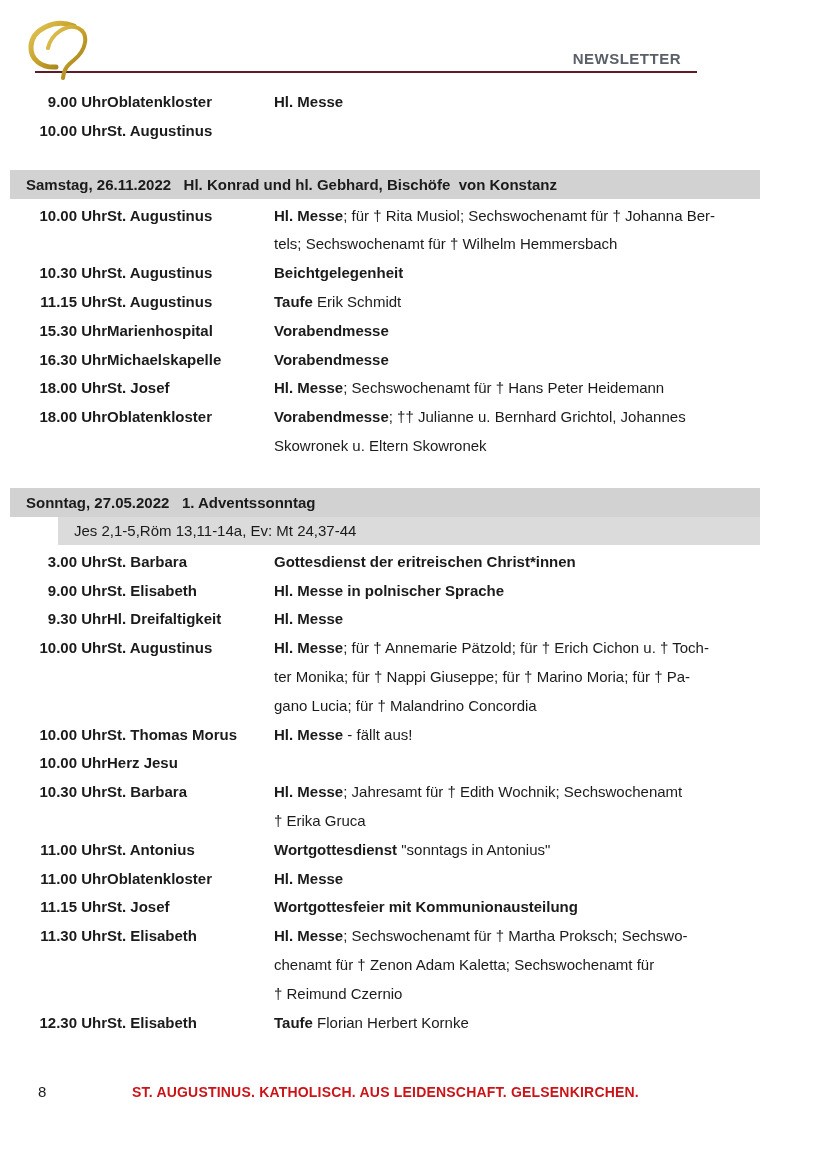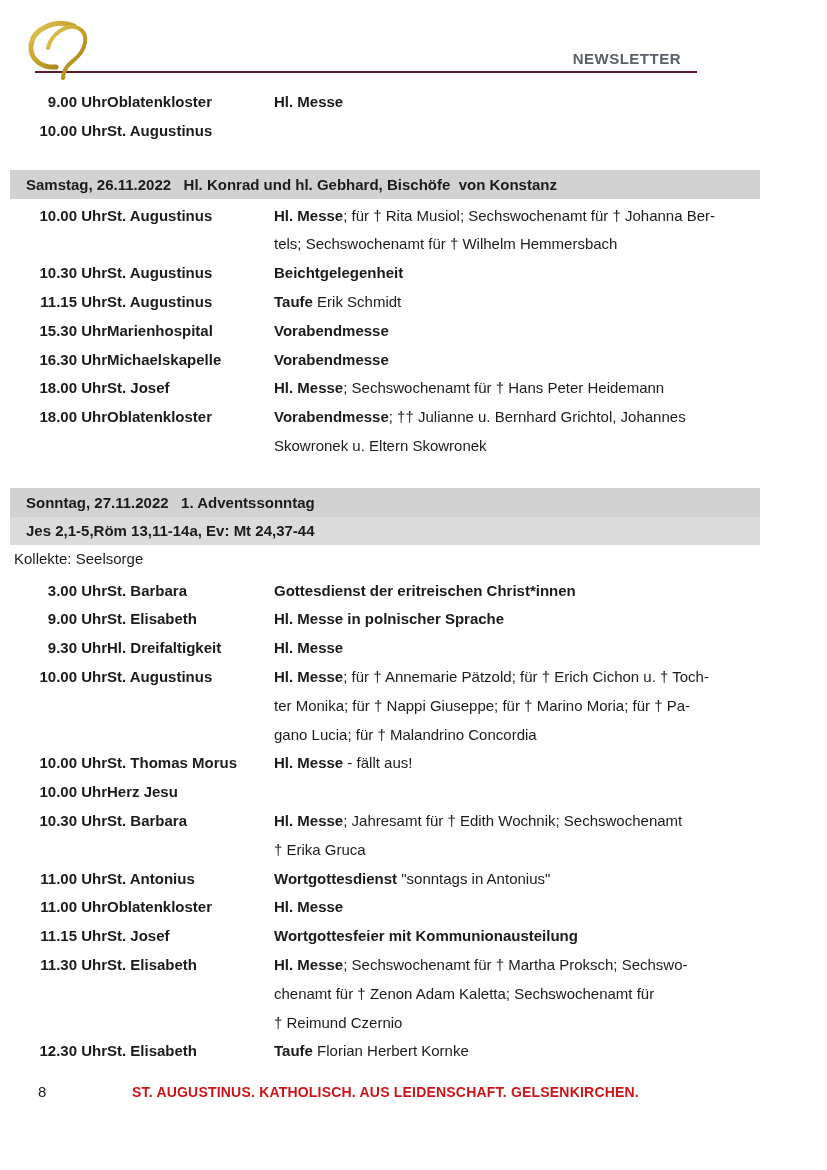--- a/index.html
+++ b/index.html
@@ -47,21 +47,22 @@
   .bar{
     background:var(--bar-gray);
     height:29px;line-height:29px;
     padding:0 16px;
     font-size:15px;font-weight:700;
     white-space:pre-wrap;
   }
   .bar.readings{
     background:var(--readings-gray);
     height:28px;line-height:28px;
-    font-weight:700;
+    font-weight:400;
+    margin-left:48px;
   }
   .note{
     font-size:15px;line-height:28.8px;
     padding-left:4px;font-weight:400;
   }
   
   .footer{position:absolute;left:10px;top:1083px;width:767px;height:24px;}
   .footer .num{position:absolute;left:28px;font-size:15px;}
   .footer .slogan{
     position:absolute;left:122px;top:1px;
@@ -149,23 +150,22 @@
   <div class="row">
     <span class="time">18.00 Uhr</span>
     <span class="loc">Oblatenkloster</span>
     <span class="desc"><b class="t">Vorabendmesse</b><span class="d">; †† Julianne u. Bernhard Grichtol, Johannes
 Skowronek u. Eltern Skowronek</span></span>
   </div>
 </div>
   </section>
 
   <section class="day">
-    <div class="bar heading">Sonntag, 27.11.2022   1. Adventssonntag</div>
+    <div class="bar heading">Sonntag, 27.05.2022   1. Adventssonntag</div>
     <div class="bar readings">Jes 2,1-5,Röm 13,11-14a, Ev: Mt 24,37-44</div>
-    <div class="note">Kollekte: Seelsorge</div>
     <div class="entry-list">
   <div class="row">
     <span class="time">3.00 Uhr</span>
     <span class="loc">St. Barbara</span>
     <span class="desc"><b class="t">Gottesdienst der eritreischen Christ*innen</b><span class="d"></span></span>
   </div>
 
   <div class="row">
     <span class="time">9.00 Uhr</span>
     <span class="loc">St. Elisabeth</span>

